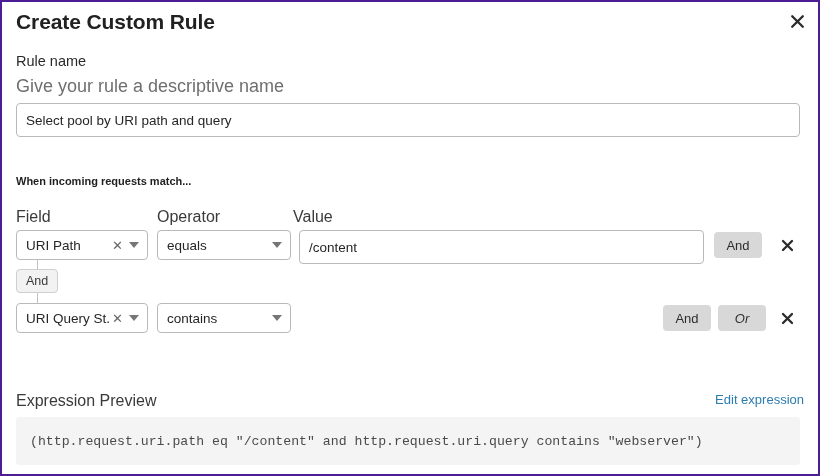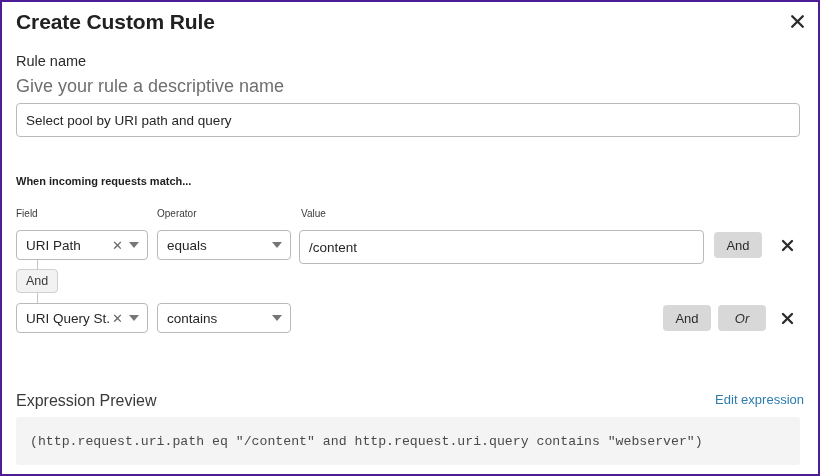--- a/index.html
+++ b/index.html
@@ -87,26 +87,26 @@
     position: absolute;
     left: 14px;
     top: 173px;
     font-size: 11px;
     font-weight: bold;
     color: #1f1f1f;
   }
   .col-header {
     position: absolute;
     top: 206px;
-    font-size: 10px;
+    font-size: 16px;
     color: #3a3a3a;
   }
   #col-field    { left: 14px; }
   #col-operator { left: 155px; }
-  #col-value    { left: 299px; }
+  #col-value    { left: 291px; }
 
   
   .cond-row { position: absolute; left: 0; width: 820px; height: 30px; }
   #row-0 { top: 228px; }
   #row-1 { top: 301px; }
 
   .select-box {
     position: absolute;
     box-sizing: border-box;
     height: 30px;

